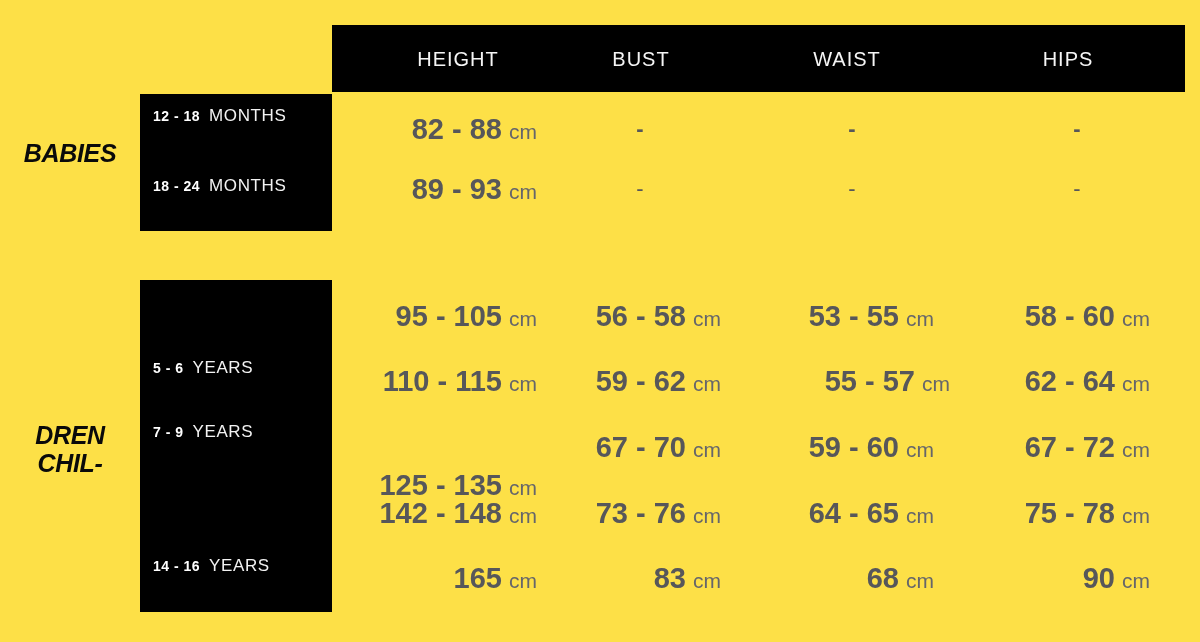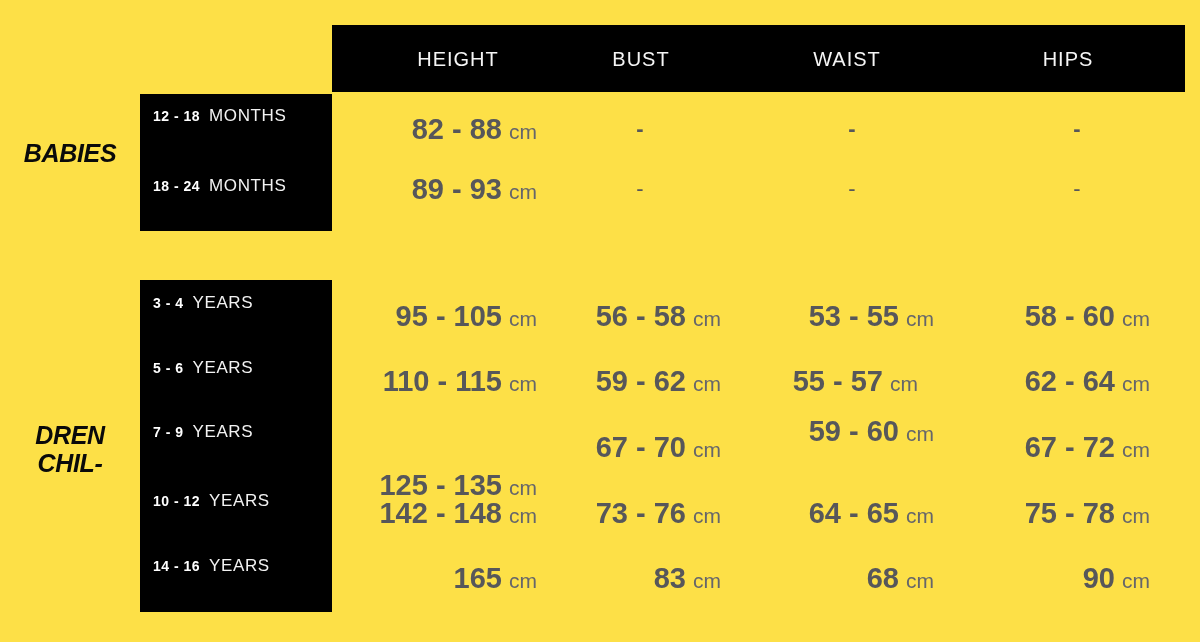--- a/index.html
+++ b/index.html
@@ -64,37 +64,35 @@
     </div>
     <div class="value-cell" style="right: 663px; top: 129px;"><span class="num">82 - 88</span><span class="unit">cm</span></div>
     <div class="dash dash-bold" style="left: 640px; top: 129px;">-</div>
     <div class="dash dash-bold" style="left: 852px; top: 129px;">-</div>
     <div class="dash dash-bold" style="left: 1077px; top: 129px;">-</div>
     <div class="value-cell" style="right: 663px; top: 189px;"><span class="num">89 - 93</span><span class="unit">cm</span></div>
     <div class="dash" style="left: 640px; top: 189px;">-</div>
     <div class="dash" style="left: 852px; top: 189px;">-</div>
     <div class="dash" style="left: 1077px; top: 189px;">-</div>
     <div class="size-box" style="top: 280px; height: 332px;">
-      <div class="size-row" style="top: 23px;"><span class="age-range">3 - 4</span><span class="age-unit">YEARS</span></div>
       <div class="size-row" style="top: 88px;"><span class="age-range">5 - 6</span><span class="age-unit">YEARS</span></div>
       <div class="size-row" style="top: 152px;"><span class="age-range">7 - 9</span><span class="age-unit">YEARS</span></div>
-      <div class="size-row" style="top: 221px;"><span class="age-range">10 - 12</span><span class="age-unit">YEARS</span></div>
       <div class="size-row" style="top: 286px;"><span class="age-range">14 - 16</span><span class="age-unit">YEARS</span></div>
     </div>
     <div class="value-cell" style="right: 663px; top: 316px;"><span class="num">95 - 105</span><span class="unit">cm</span></div>
     <div class="value-cell" style="right: 479px; top: 316px;"><span class="num">56 - 58</span><span class="unit">cm</span></div>
     <div class="value-cell" style="right: 266px; top: 316px;"><span class="num">53 - 55</span><span class="unit">cm</span></div>
     <div class="value-cell" style="right: 50px; top: 316px;"><span class="num">58 - 60</span><span class="unit">cm</span></div>
     <div class="value-cell" style="right: 663px; top: 381px;"><span class="num">110 - 115</span><span class="unit">cm</span></div>
     <div class="value-cell" style="right: 479px; top: 381px;"><span class="num">59 - 62</span><span class="unit">cm</span></div>
-    <div class="value-cell" style="right: 282px; top: 381px;"><span class="num">55 - 57</span><span class="unit">cm</span></div>
+    <div class="value-cell" style="right: 250px; top: 381px;"><span class="num">55 - 57</span><span class="unit">cm</span></div>
     <div class="value-cell" style="right: 50px; top: 381px;"><span class="num">62 - 64</span><span class="unit">cm</span></div>
     <div class="value-cell" style="right: 663px; top: 447px; margin-top: 38px;"><span class="num">125 - 135</span><span class="unit">cm</span></div>
     <div class="value-cell" style="right: 479px; top: 447px;"><span class="num">67 - 70</span><span class="unit">cm</span></div>
-    <div class="value-cell" style="right: 266px; top: 431px;"><span class="num">59 - 60</span><span class="unit">cm</span></div>
+    <div class="value-cell" style="right: 266px; top: 447px;"><span class="num">59 - 60</span><span class="unit">cm</span></div>
     <div class="value-cell" style="right: 50px; top: 447px;"><span class="num">67 - 72</span><span class="unit">cm</span></div>
     <div class="value-cell" style="right: 663px; top: 513px;"><span class="num">142 - 148</span><span class="unit">cm</span></div>
     <div class="value-cell" style="right: 479px; top: 513px;"><span class="num">73 - 76</span><span class="unit">cm</span></div>
     <div class="value-cell" style="right: 266px; top: 513px;"><span class="num">64 - 65</span><span class="unit">cm</span></div>
     <div class="value-cell" style="right: 50px; top: 513px;"><span class="num">75 - 78</span><span class="unit">cm</span></div>
     <div class="value-cell" style="right: 663px; top: 578px;"><span class="num">165</span><span class="unit">cm</span></div>
     <div class="value-cell" style="right: 479px; top: 578px;"><span class="num">83</span><span class="unit">cm</span></div>
     <div class="value-cell" style="right: 266px; top: 578px;"><span class="num">68</span><span class="unit">cm</span></div>
     <div class="value-cell" style="right: 50px; top: 578px;"><span class="num">90</span><span class="unit">cm</span></div>
   </div>

